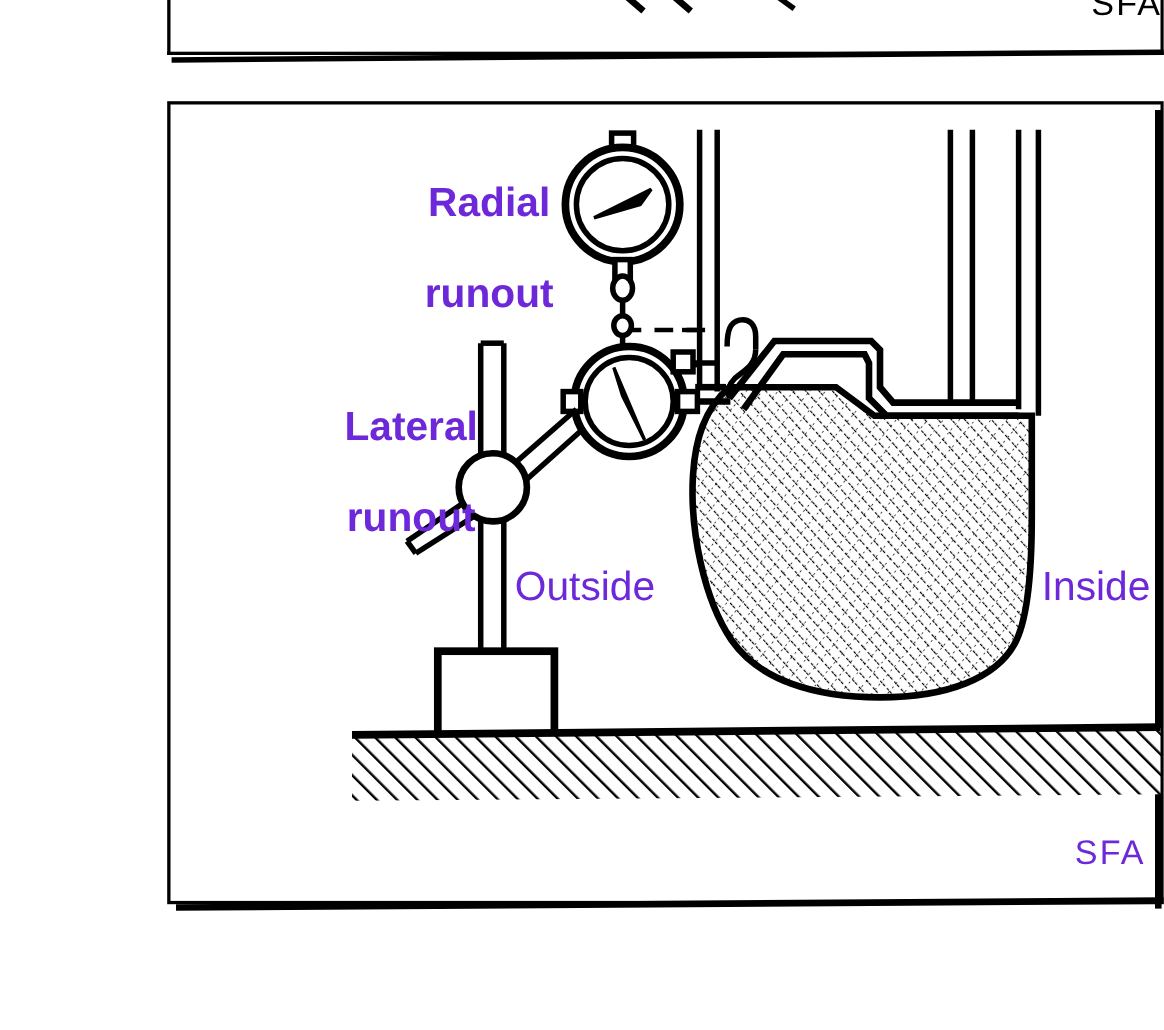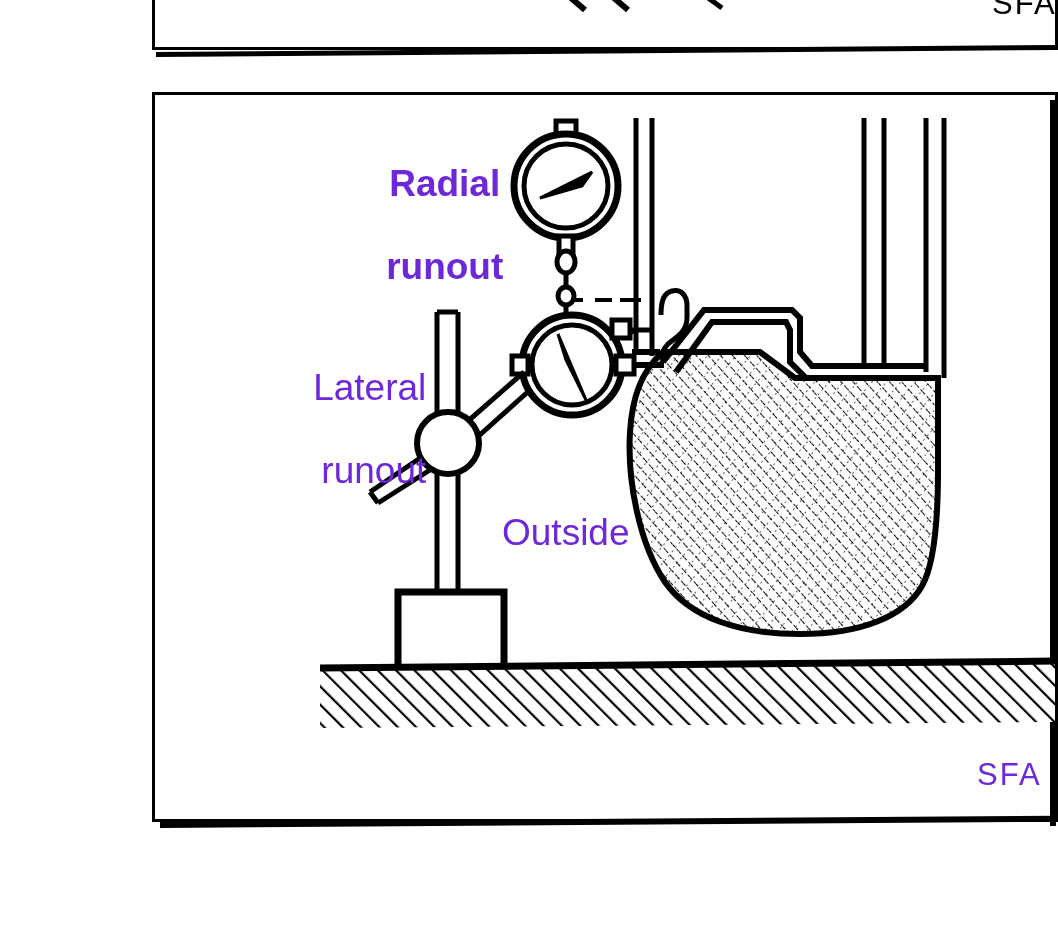--- a/index.html
+++ b/index.html
@@ -38,22 +38,22 @@
   }
   #panel-main-rightshadow{
     position:absolute;left:1050px;top:100px;width:6px;height:726px;background:#000;
   }
 
   .figure-svg{position:absolute;left:0;top:0;width:1058px;height:936px;pointer-events:none;}
 
   
   .lbl{position:absolute;color:#6d28d9;line-height:1.12;white-space:pre;}
   #label-radial{left:345px;top:122px;font-size:37px;font-weight:700;text-align:center;}
-  #label-lateral{left:272px;top:326px;font-size:37px;font-weight:400;text-align:right;}
-  #label-outside{left:468px;top:512px;font-size:37px;font-weight:400;margin-left:34px;}
+  #label-lateral{left:272px;top:326px;font-size:37px;font-weight:700;text-align:center;}
+  #label-outside{left:468px;top:512px;font-size:37px;font-weight:400;}
   #label-inside{left:947px;top:512px;font-size:37px;font-weight:400;}
   #label-code{left:977px;top:758px;font-size:31px;font-weight:400;letter-spacing:2px;}
 </style>
 </head>
 <body>
 
 <div class="page">
 
   <div id="panel-top"></div>
   <div id="panel-top-shadow"></div>
@@ -209,15 +209,16 @@
     <span>Radial</span><br>
     <span>runout</span>
   </div>
 
   <div class="lbl" id="label-lateral">
     <span>Lateral</span><br>
     <span>runout</span>
   </div>
 
   <div class="lbl" id="label-outside">Outside</div>
+  <div class="lbl" id="label-inside">Inside</div>
   <div class="lbl" id="label-code">SFA</div>
 
 </div>
 
 </body></html>

